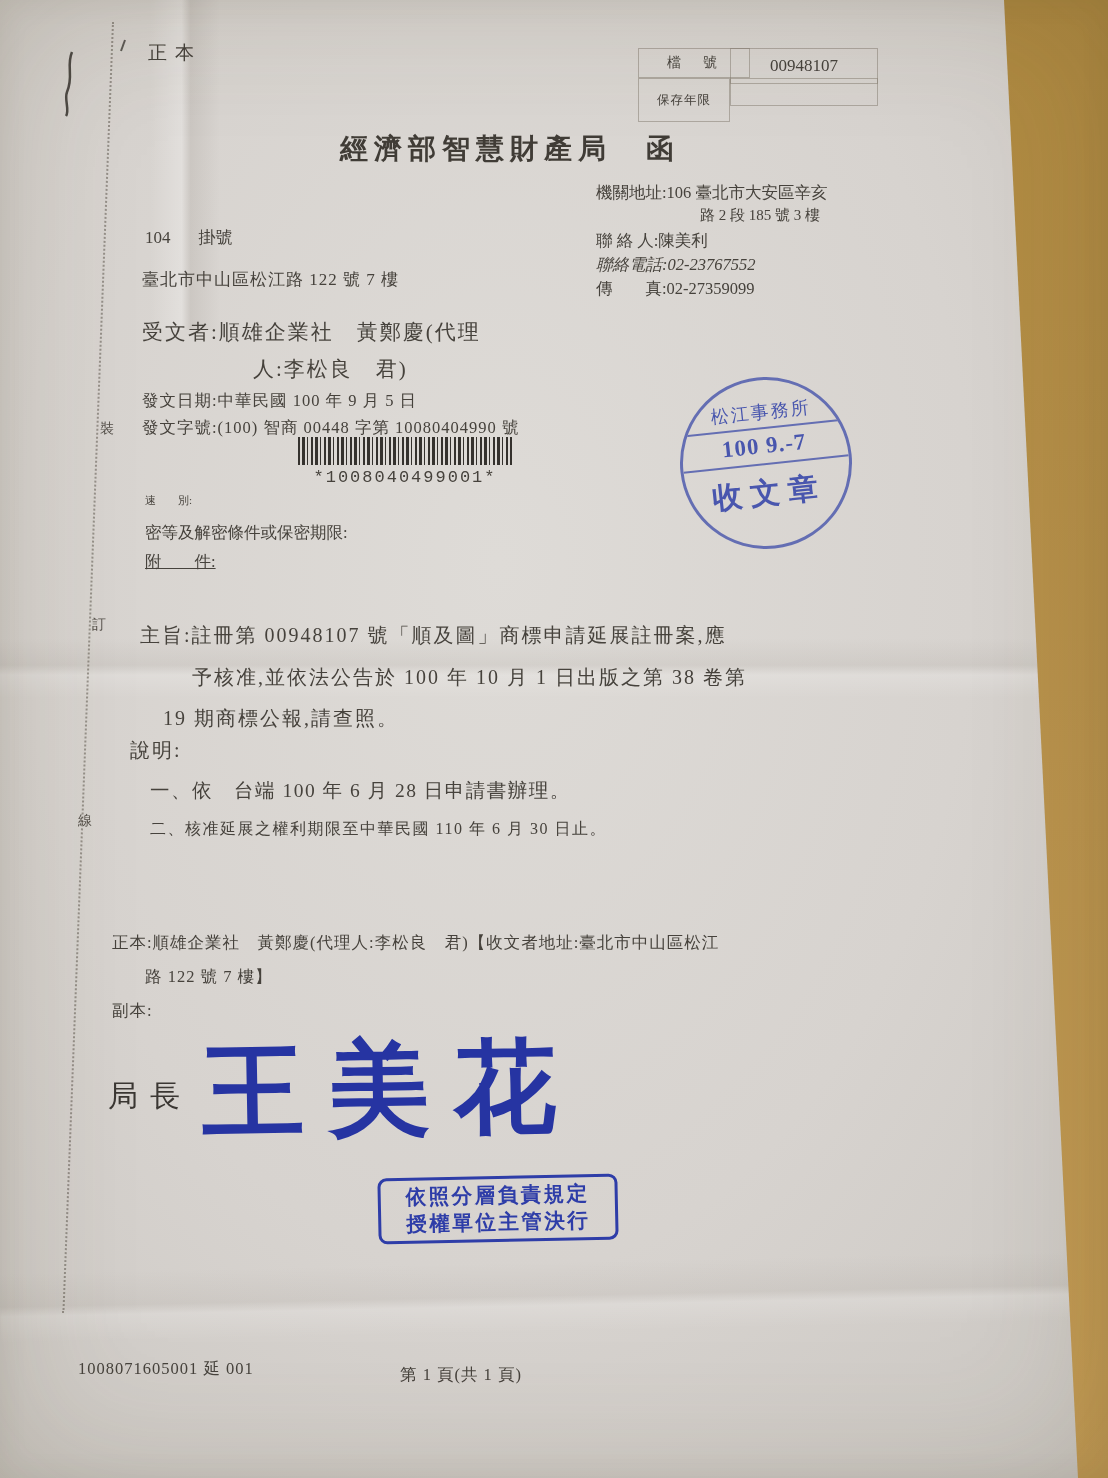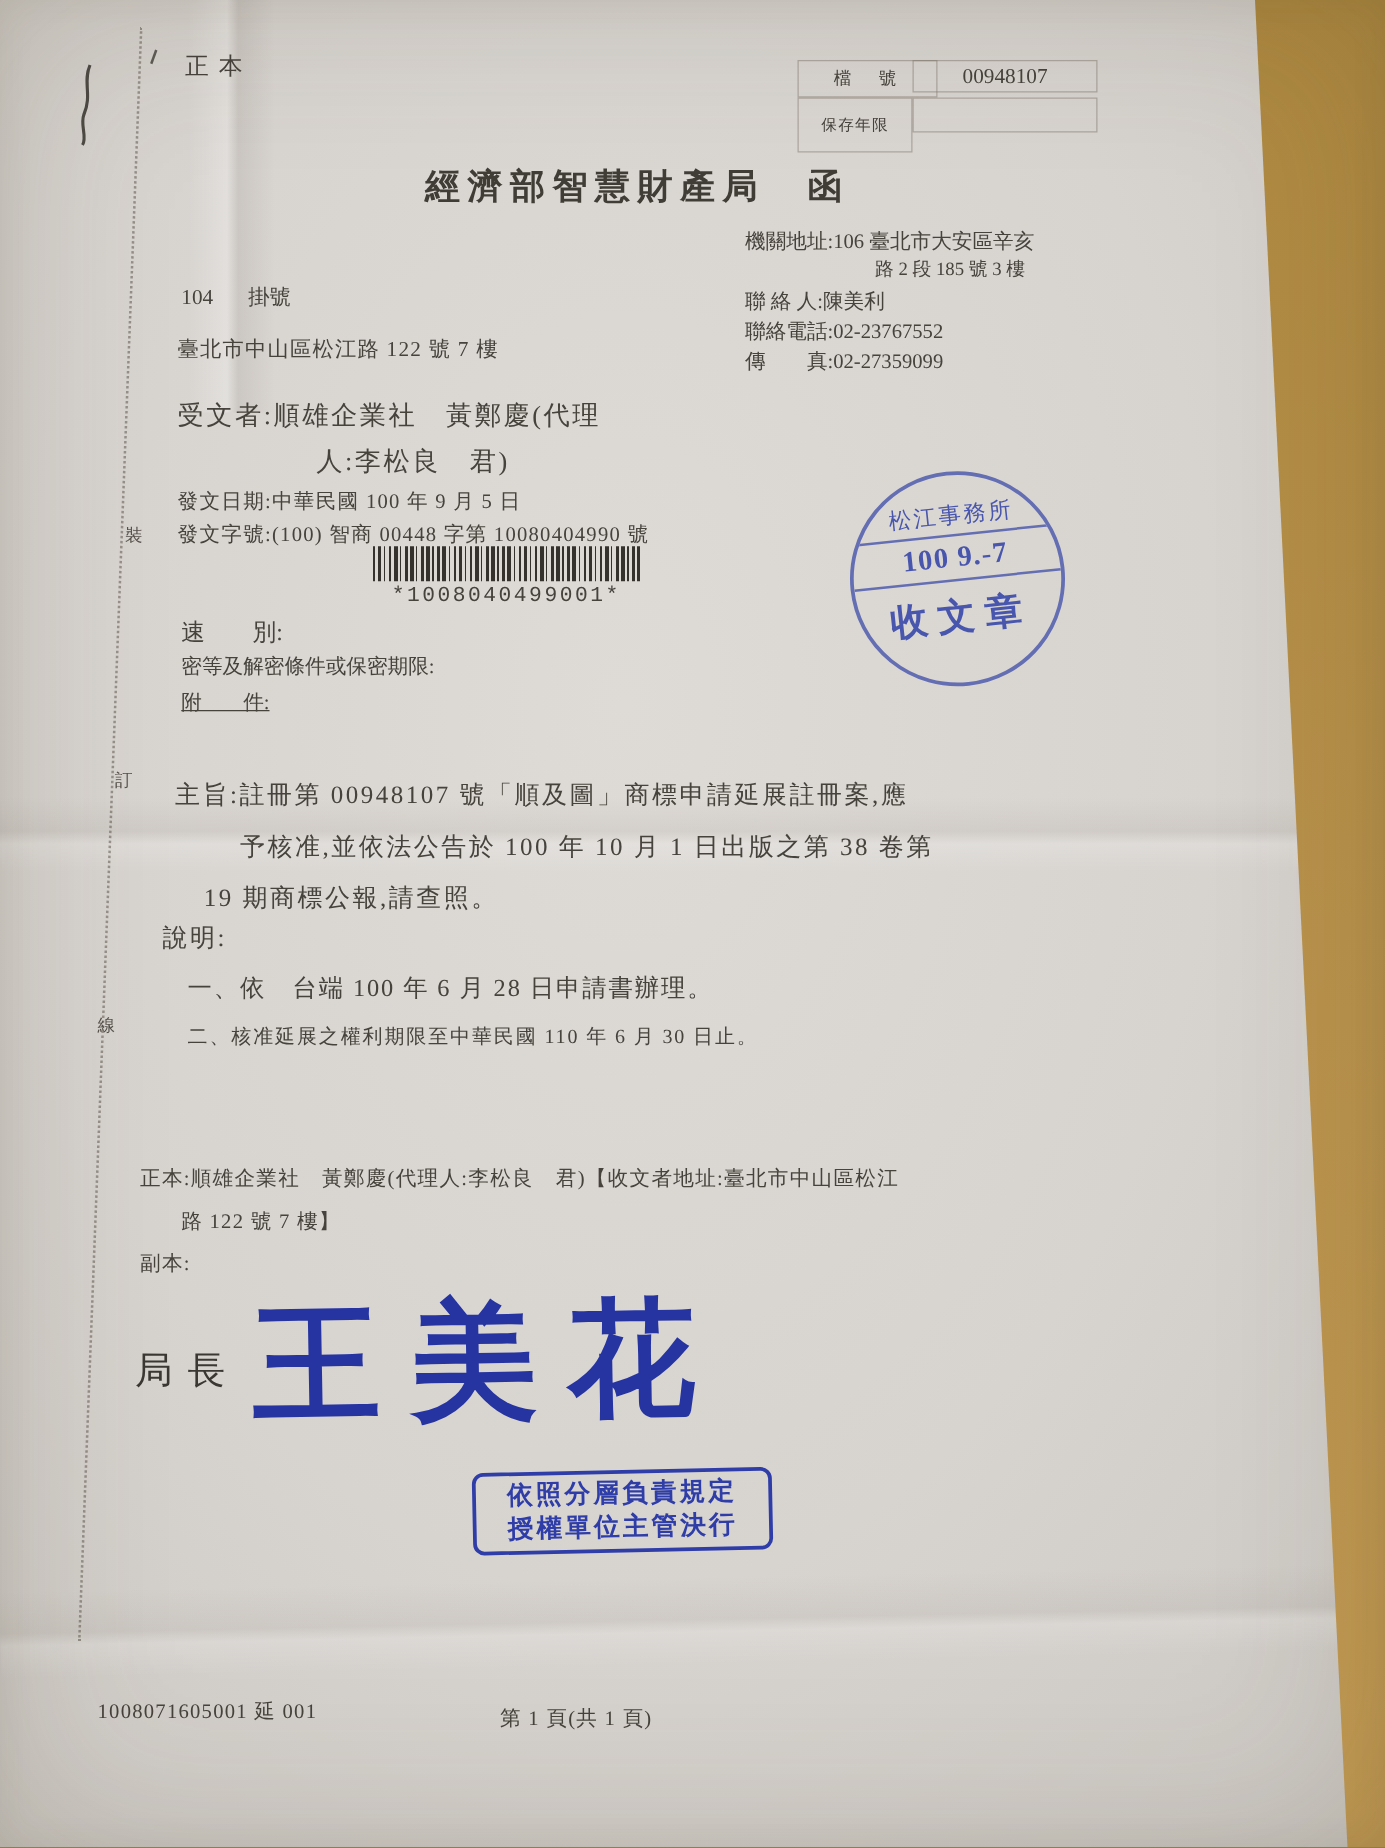--- a/index.html
+++ b/index.html
@@ -72,52 +72,52 @@
     <path d="M14 4 C 8 18, 16 28, 9 44 C 6 52, 12 62, 8 68" stroke="#2a2722" stroke-width="2.5" fill="none" opacity="0.8"></path>
   </svg>
   <svg class="pen" style="left:118px;top:38px;" width="10" height="16">
     <path d="M7 2 L3 13" stroke="#2a2722" stroke-width="2" fill="none" opacity="0.7"></path>
   </svg>
 
   <div class="t" style="left:148px;top:40px;font-size:19px;letter-spacing:8px;">正本</div>
 
   <div class="file-table">
     <div class="cell" style="left:0;top:0;width:112px;height:30px;font-size:14px;letter-spacing:4px;">檔　號</div>
-    <div class="cell" style="left:92px;top:0;width:148px;height:26px;font-size:17px;">00948107</div>
+    <div class="cell" style="left:92px;top:0;width:148px;height:36px;font-size:17px;">00948107</div>
     <div class="cell" style="left:0;top:30px;width:92px;height:44px;font-size:12.5px;letter-spacing:1px;">保存年限</div>
     <div class="cell" style="left:92px;top:30px;width:148px;height:28px;"></div>
   </div>
 
   <div class="t" style="left:340px;top:130px;font-size:28px;letter-spacing:6px;font-weight:bold;color:#403c36;">經濟部智慧財產局　函</div>
 
   <div class="t" style="left:596px;top:182px;font-size:16.5px;"><span>機關地址:</span><span>106 臺北市大安區辛亥</span></div>
   <div class="t" style="left:700px;top:206px;font-size:15px;">路 2 段 185 號 3 樓</div>
   <div class="t" style="left:596px;top:230px;font-size:16.5px;"><span>聯 絡 人:</span><span>陳美利</span></div>
-  <div class="t" style="left:596px;top:254px;font-size:16.5px;"><span>聯絡電話:</span><span>02-23767552</span></div>
+  <div class="t" style="left:596px;top:254px;font-size:16.5px;font-style:italic;"><span>聯絡電話:</span><span>02-23767552</span></div>
   <div class="t" style="left:596px;top:278px;font-size:16.5px;"><span>傳　　真:</span><span>02-27359099</span></div>
 
   <div class="t" style="left:145px;top:226px;font-size:17px;"><span>104</span><span style="margin-left:28px;">掛號</span></div>
   <div class="t" style="left:142px;top:268px;font-size:17px;letter-spacing:1px;">臺北市中山區松江路 122 號 7 樓</div>
 
   <div class="t" style="left:142px;top:318px;font-size:21px;letter-spacing:2px;">受文者:順雄企業社　黃鄭慶(代理</div>
   <div class="t" style="left:253px;top:355px;font-size:21px;letter-spacing:2px;">人:李松良　君)</div>
 
   <div class="t" style="left:142px;top:390px;font-size:16.5px;letter-spacing:1px;">發文日期:中華民國 100 年 9 月 5 日</div>
   <div class="t" style="left:142px;top:417px;font-size:16.5px;letter-spacing:1px;">發文字號:(100) 智商 00448 字第 10080404990 號</div>
 
   <div class="barcode"></div>
   <div class="t" style="left:298px;top:468px;width:214px;text-align:center;font-size:17px;letter-spacing:2px;font-family:'Liberation Mono','DejaVu Sans Mono',monospace;">*1008040499001*</div>
 
   <div class="stamp-circle">
     <div class="stamp-row1">松江事務所</div>
     <div class="stamp-row2">100 9.-7</div>
     <div class="stamp-row3">收文章</div>
   </div>
 
-  <div class="t" style="left:145px;top:493px;font-size:19px;">速　　別:</div>
+  <div class="t" style="left:145px;top:493px;font-size:11px;">速　　別:</div>
   <div class="t" style="left:145px;top:522px;font-size:16.5px;">密等及解密條件或保密期限:</div>
   <div class="t" style="left:145px;top:551px;font-size:16.5px;text-decoration:underline;">附　　件:</div>
 
   <div class="t" style="left:140px;top:622px;font-size:20px;letter-spacing:2px;"><span>主旨:</span><span>註冊第 00948107 號「順及圖」商標申請延展註冊案,應</span></div>
   <div class="t" style="left:192px;top:664px;font-size:20px;letter-spacing:2px;">予核准,並依法公告於 100 年 10 月 1 日出版之第 38 卷第</div>
   <div class="t" style="left:163px;top:705px;font-size:20px;letter-spacing:2px;">19 期商標公報,請查照。</div>
 
   <div class="t" style="left:130px;top:737px;font-size:20px;letter-spacing:2px;">說明:</div>
   <div class="t" style="left:150px;top:777px;font-size:19.5px;letter-spacing:1.5px;">一、依　台端 100 年 6 月 28 日申請書辦理。</div>
   <div class="t" style="left:150px;top:819px;font-size:16px;letter-spacing:1.5px;">二、核准延展之權利期限至中華民國 110 年 6 月 30 日止。</div>

